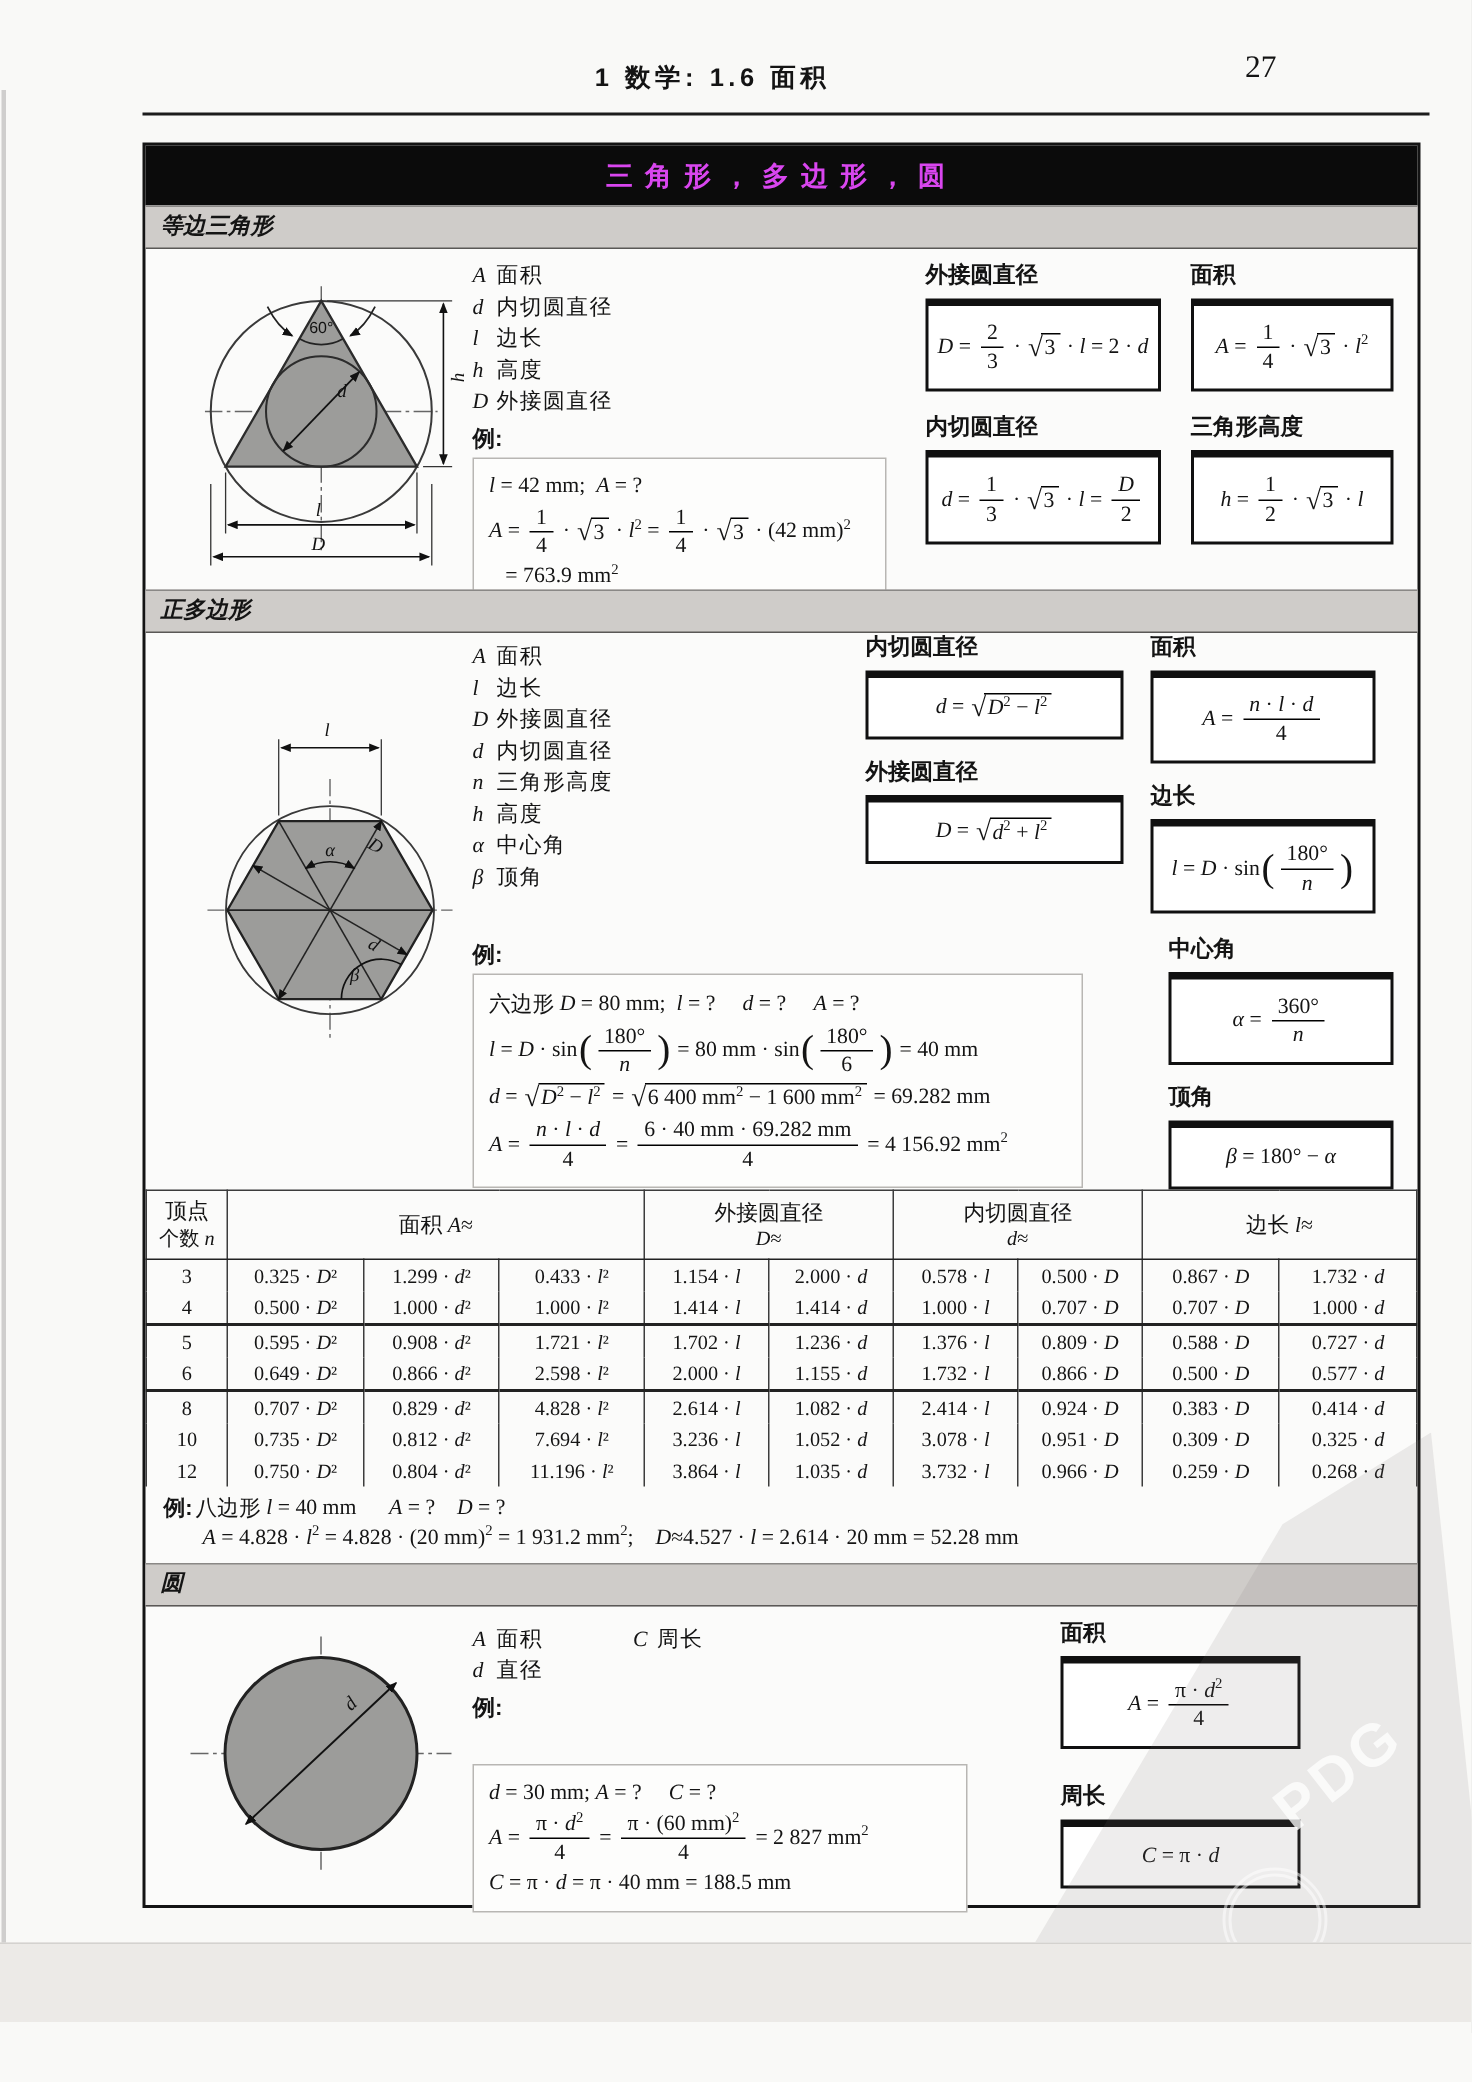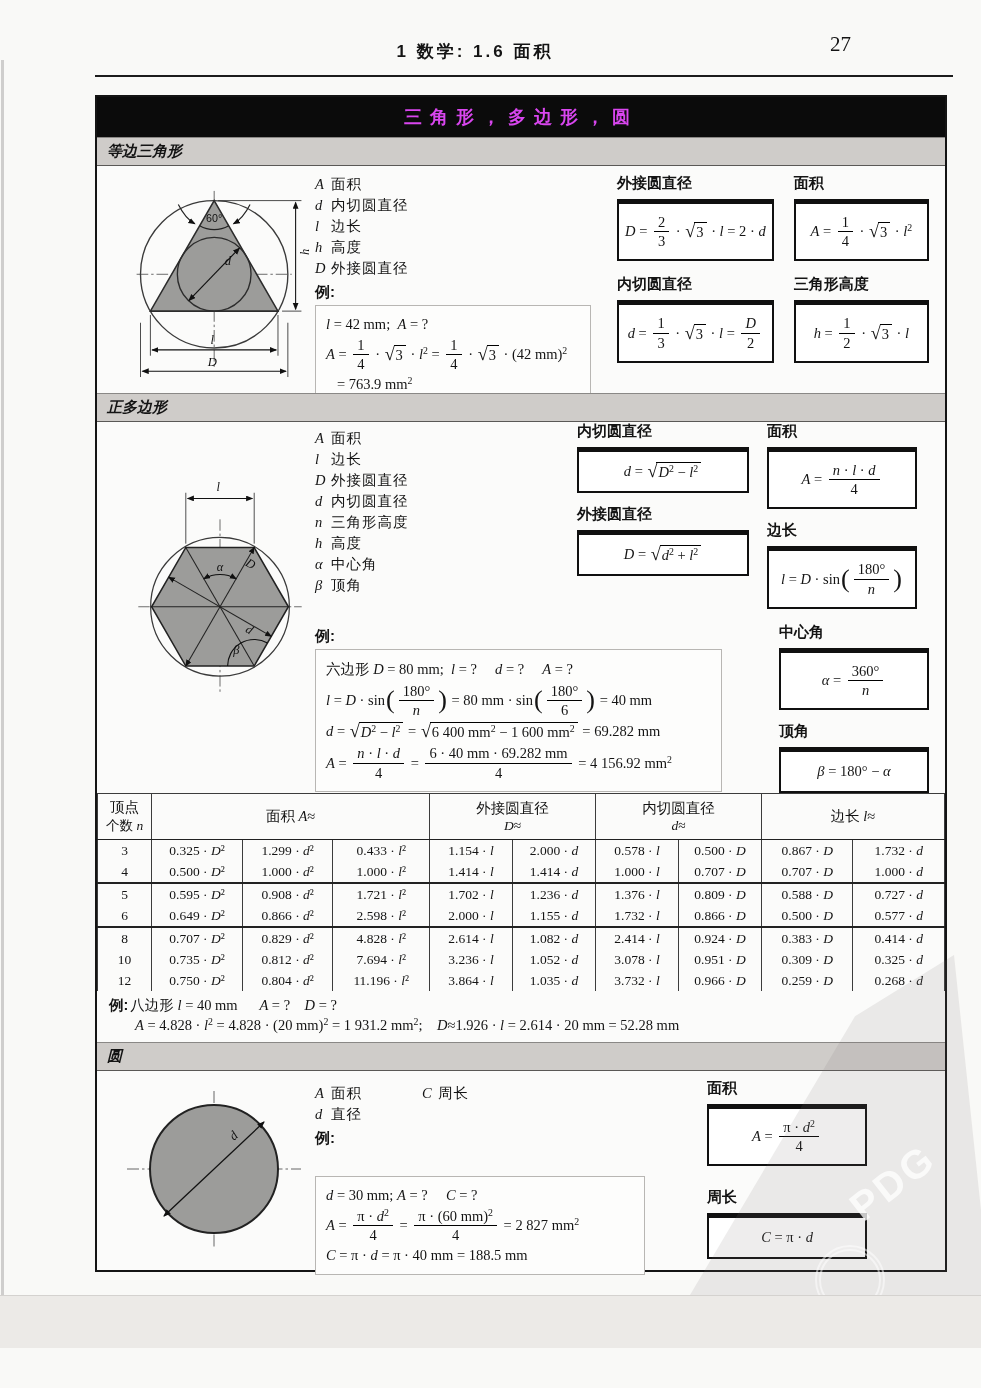--- a/index.html
+++ b/index.html
@@ -754,21 +754,21 @@
             <span class="fv">A</span>
             <span class="ft"> = 4.828 · </span>
             <span class="fv">l</span>
             <span class="fs">2</span>
             <span class="ft"> = 4.828 · (20 mm)</span>
             <span class="fs">2</span>
             <span class="ft"> = 1 931.2 mm</span>
             <span class="fs">2</span>
             <span class="ft">;    </span>
             <span class="fv">D</span>
-            <span class="ft">≈1.926 · </span>
+            <span class="ft">≈4.527 · </span>
             <span class="fv">l</span>
             <span class="ft"> = 2.614 · 20 mm = 52.28 mm</span>
           </span>
       </div>
     </div>
 
     <div class="secbar">圆</div>
     <div class="sec-body sec-circle">
       <div class="diag" style="padding-top:14px;padding-left:24px;">
         <svg width="186" height="170" viewBox="0 0 186 170">

